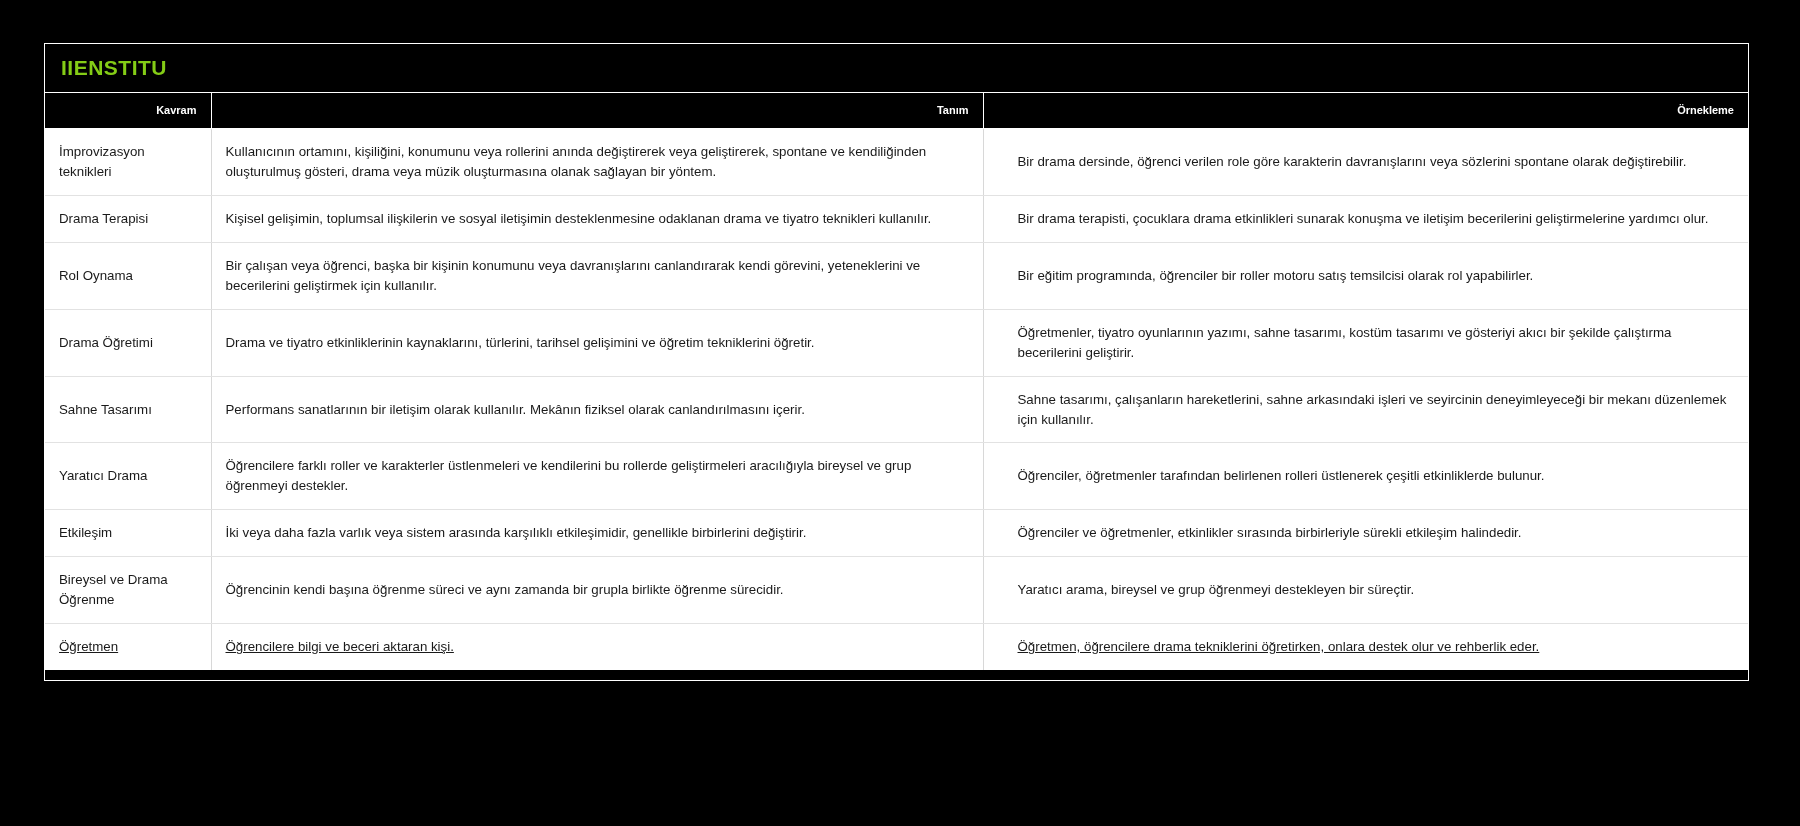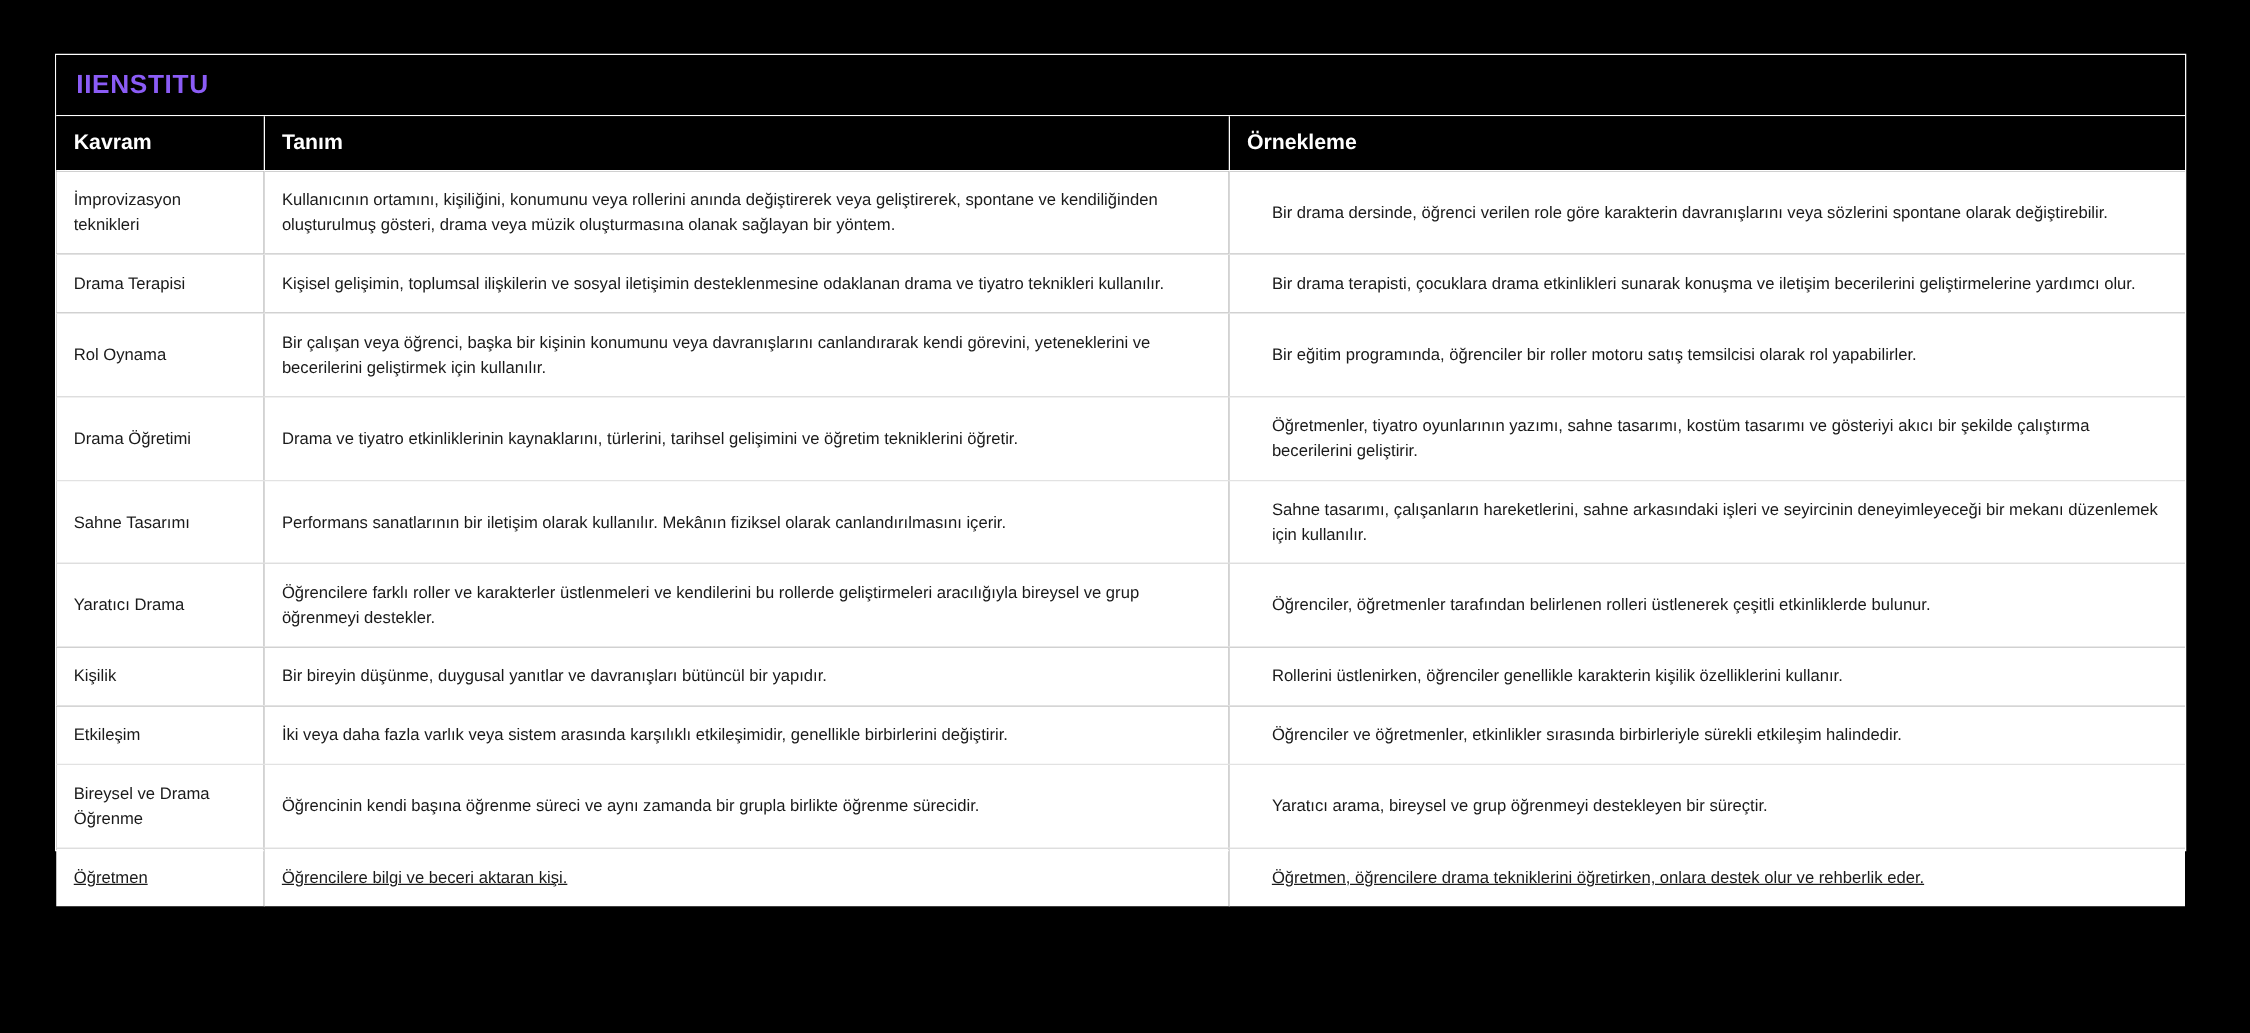--- a/index.html
+++ b/index.html
@@ -32,39 +32,39 @@
   
   .brand-bar {
     height: 49px;
     background: #000000;
     border-bottom: 1px solid #ffffff;
     display: flex;
     align-items: center;
     padding-left: 16px;
   }
   .brand-title {
-    color: #8b5cf6;
+    color: #84cc16;
     font-size: 21px;
     font-weight: bold;
     letter-spacing: 0.5px;
   }
 
   
   table.grid {
     width: 100%;
     border-collapse: collapse;
     table-layout: fixed;
   }
 
   table.grid th {
     background: #000000;
     color: #ffffff;
-    font-size: 17px;
+    font-size: 11px;
     font-weight: bold;
-    text-align: left;
+    text-align: right;
     padding: 11px 14px 12px 14px;
     vertical-align: middle;
     border-right: 1px solid #ffffff;
     border-bottom: 1px solid #ffffff;
   }
   table.grid th:last-child { border-right: none; }
 
   table.grid td {
     background: #ffffff;
     color: #1a1a1a;
@@ -144,25 +144,20 @@
           <td class="sep-gray">Performans sanatlarının bir iletişim olarak kullanılır. Mekânın fiziksel olarak canlandırılmasını içerir.</td>
           <td>Sahne tasarımı, çalışanların hareketlerini, sahne arkasındaki işleri ve seyircinin deneyimleyeceği bir mekanı düzenlemek için kullanılır.</td>
         </tr>
 
         <tr>
           <td class="cell-kavram">Yaratıcı Drama</td>
           <td class="sep-gray">Öğrencilere farklı roller ve karakterler üstlenmeleri ve kendilerini bu rollerde geliştirmeleri aracılığıyla bireysel ve grup öğrenmeyi destekler.</td>
           <td>Öğrenciler, öğretmenler tarafından belirlenen rolleri üstlenerek çeşitli etkinliklerde bulunur.</td>
         </tr>
 
-        <tr>
-          <td class="cell-kavram">Kişilik</td>
-          <td class="sep-gray">Bir bireyin düşünme, duygusal yanıtlar ve davranışları bütüncül bir yapıdır.</td>
-          <td>Rollerini üstlenirken, öğrenciler genellikle karakterin kişilik özelliklerini kullanır.</td>
-        </tr>
 
         <tr>
           <td class="cell-kavram">Etkileşim</td>
           <td class="sep-gray">İki veya daha fazla varlık veya sistem arasında karşılıklı etkileşimidir, genellikle birbirlerini değiştirir.</td>
           <td>Öğrenciler ve öğretmenler, etkinlikler sırasında birbirleriyle sürekli etkileşim halindedir.</td>
         </tr>
 
         <tr>
           <td class="cell-kavram">Bireysel ve Drama Öğrenme</td>
           <td class="sep-gray">Öğrencinin kendi başına öğrenme süreci ve aynı zamanda bir grupla birlikte öğrenme sürecidir.</td>

